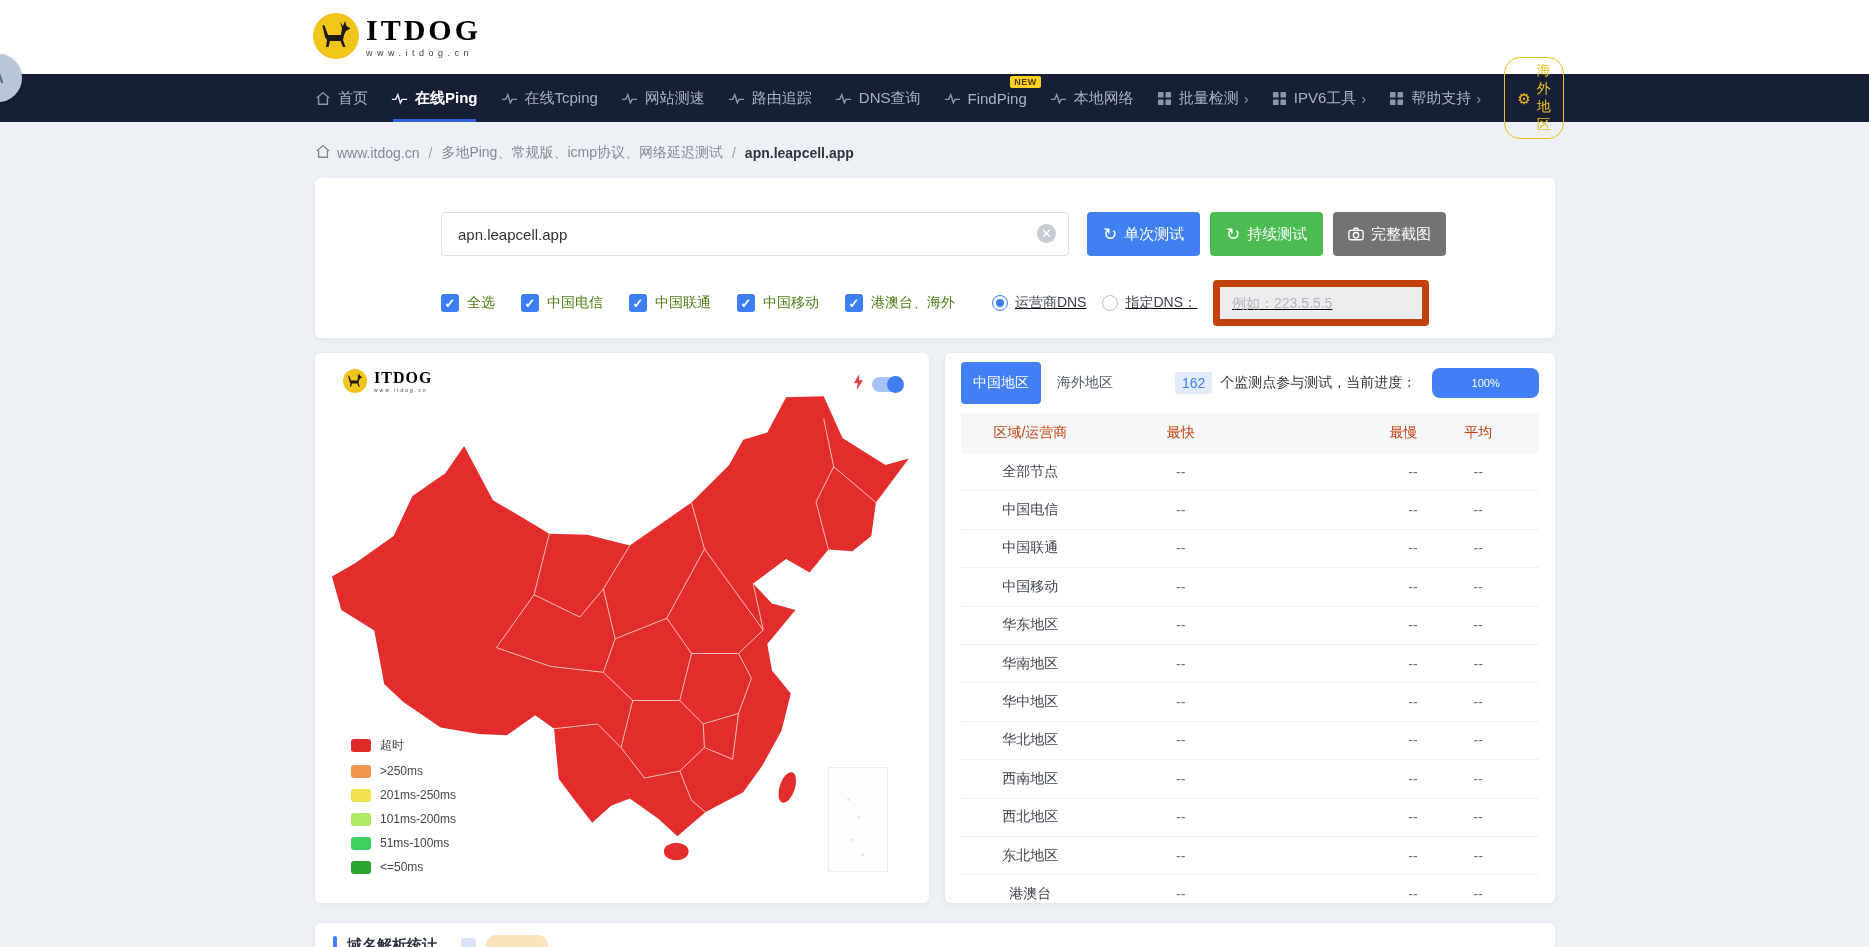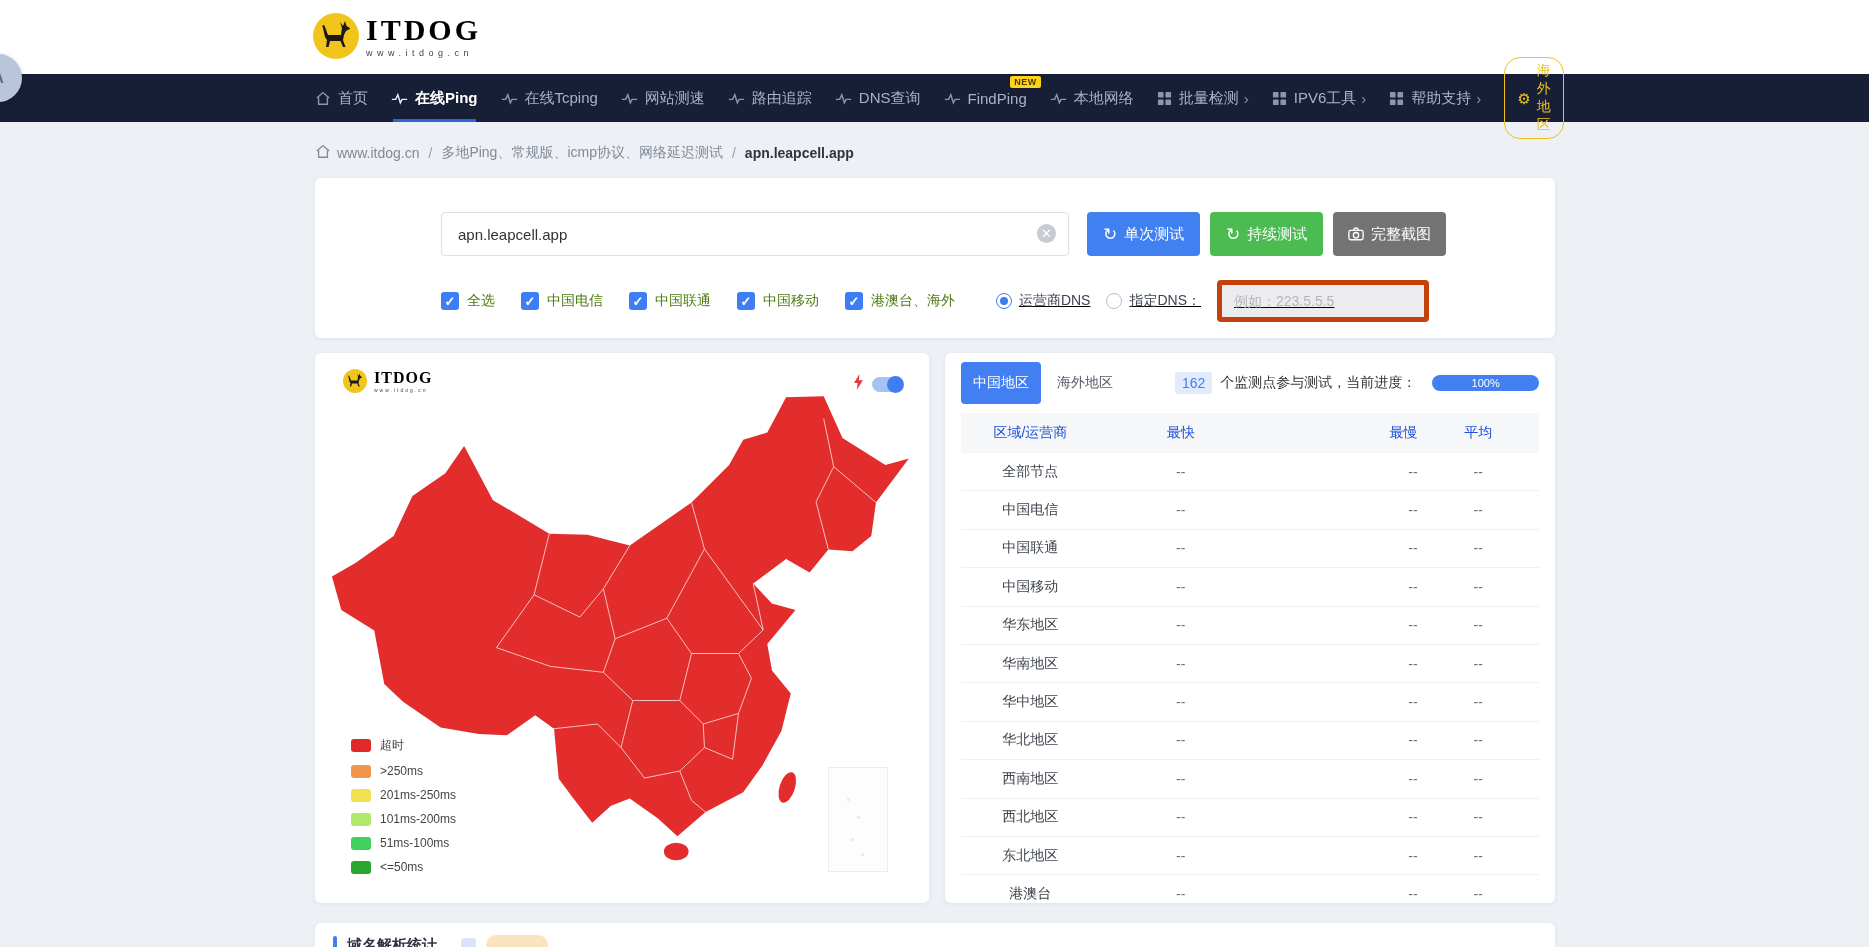--- a/index.html
+++ b/index.html
@@ -59,21 +59,21 @@
   .chk-group{display:flex;align-items:center;gap:26px;}
   .chk-item{display:flex;align-items:center;gap:8px;cursor:pointer;}
   .chk-box{width:18px;height:18px;border-radius:3px;background:#3d7ef5;color:#fff;display:flex;
            align-items:center;justify-content:center;font-size:13px;font-weight:bold;}
   .chk-label{font-size:14px;color:#4d7c0f;}
   .dns-group{margin-left:auto;display:flex;align-items:center;gap:16px;text-decoration:underline;}
   .radio-item{display:flex;align-items:center;gap:7px;cursor:pointer;font-size:14px;color:#3c4250;}
   .radio{width:16px;height:16px;border-radius:50%;border:1.5px solid #b9bfc9;box-sizing:border-box;background:#fff;}
   .radio.checked{border-color:#3d7ef5;display:flex;align-items:center;justify-content:center;}
   .radio.checked::after{content:"";width:8px;height:8px;border-radius:50%;background:#3d7ef5;}
-  .dns-input{width:178px;height:32px;background:#ececee;border:5px solid #c2410c;border-radius:4px;
+  .dns-input{width:178px;height:32px;background:#ececee;border:7px solid #c2410c;border-radius:4px;
              padding:0 12px;font-size:14px;color:#666;outline:none;font-family:"Liberation Sans",sans-serif;}
   .dns-input::placeholder{color:#b2b6bd;}
   
   .cards-row{display:flex;gap:16px;margin-top:15px;}
   .map-card{width:614px;height:550px;position:relative;}
   .results-card{width:610px;height:550px;padding:0 16px;box-sizing:border-box;}
   
   .map-brand{position:absolute;left:28px;top:16px;}
   .map-top-right{position:absolute;right:26px;top:21px;display:flex;align-items:center;gap:8px;}
   .toggle{width:31px;height:15px;border-radius:8px;background:#a5c2f5;position:relative;cursor:pointer;}
@@ -87,24 +87,24 @@
              border:1px solid #ededed;}
   .sea-inset::after{content:"";position:absolute;left:18px;top:30px;width:3px;height:3px;border-radius:50%;background:#e6e6e6;
                     box-shadow:10px 18px 0 #e6e6e6, 4px 40px 0 #e6e6e6, 14px 55px 0 #e6e6e6;}
   
   .res-header{height:60px;display:flex;align-items:center;}
   .tab-pill{font-size:14px;padding:12px 12px;border-radius:4px;cursor:pointer;}
   .tab-pill.active{background:#417ff2;color:#fff;}
   .tab-plain{font-size:14px;color:#565d68;margin-left:16px;cursor:pointer;}
   .count-badge{margin-left:62px;background:#e1ebfc;color:#417ff2;font-size:14px;padding:3px 7px;border-radius:3px;}
   .progress-text{font-size:14px;color:#333;margin-left:8px;white-space:nowrap;}
-  .progress-bar{margin-left:16px;flex:1;max-width:186px;height:16px;border-radius:8px;background:#417ff2;
+  .progress-bar{margin-left:16px;flex:1;max-width:186px;height:30px;border-radius:8px;background:#417ff2;
                 display:flex;align-items:center;justify-content:center;}
   .progress-label{color:#fff;font-size:11px;}
-  .t-header{height:40px;background:#f6f7f9;display:flex;align-items:center;font-size:14px;color:#1d4ed8;}
+  .t-header{height:40px;background:#f6f7f9;display:flex;align-items:center;font-size:14px;color:#c2410c;}
   .t-row{height:37.4px;display:flex;align-items:center;border-bottom:1px solid #eef0f2;font-size:14px;color:#3f444d;}
   .t-row:last-child{border-bottom:none;}
   .col-label{width:24%;text-align:center;}
   .col-fast{width:28%;text-align:center;}
   .col-slow{width:27%;text-align:right;}
   .col-avg{width:21%;text-align:center;}
   .t-row .col-fast,.t-row .col-slow,.t-row .col-avg{color:#6d727b;}
   
   .footer-card{margin-top:20px;height:70px;padding:12px 18px;box-sizing:border-box;}
   .footer-row{display:flex;align-items:center;}

